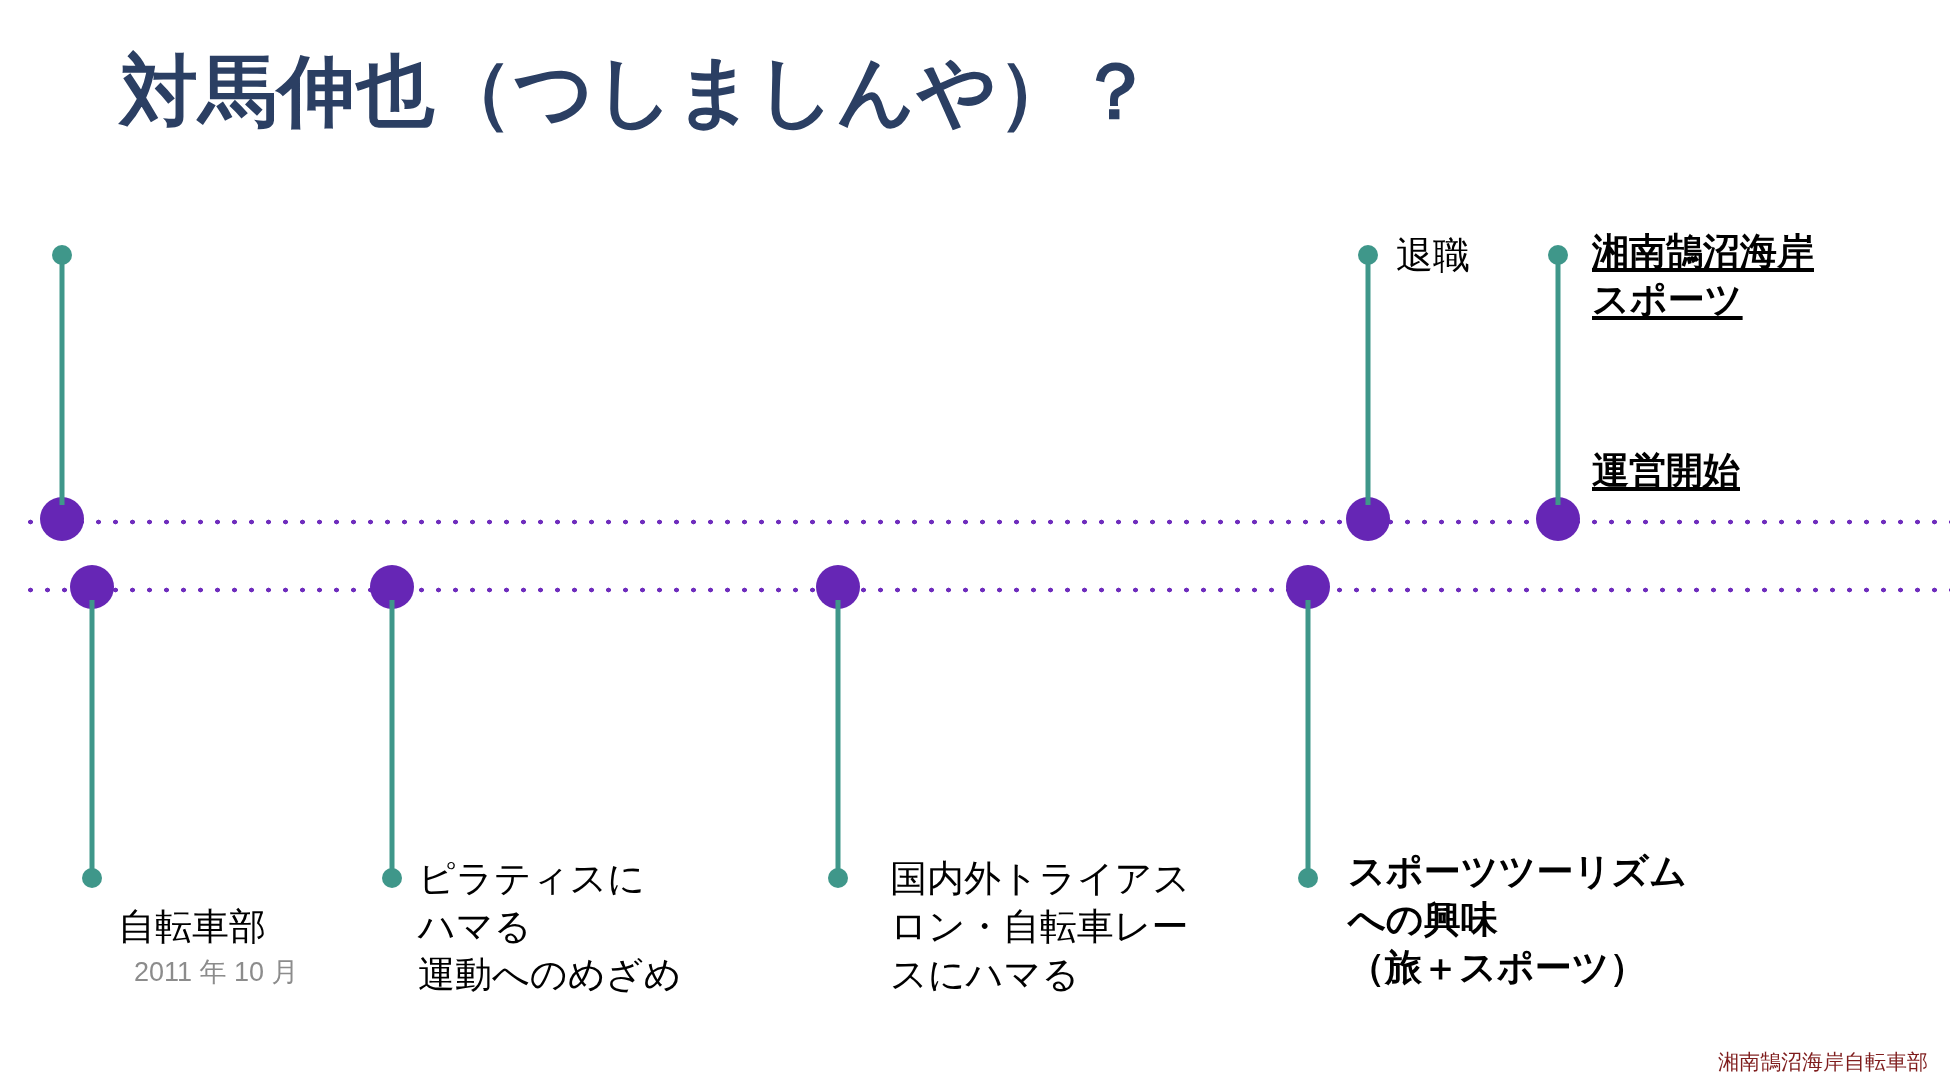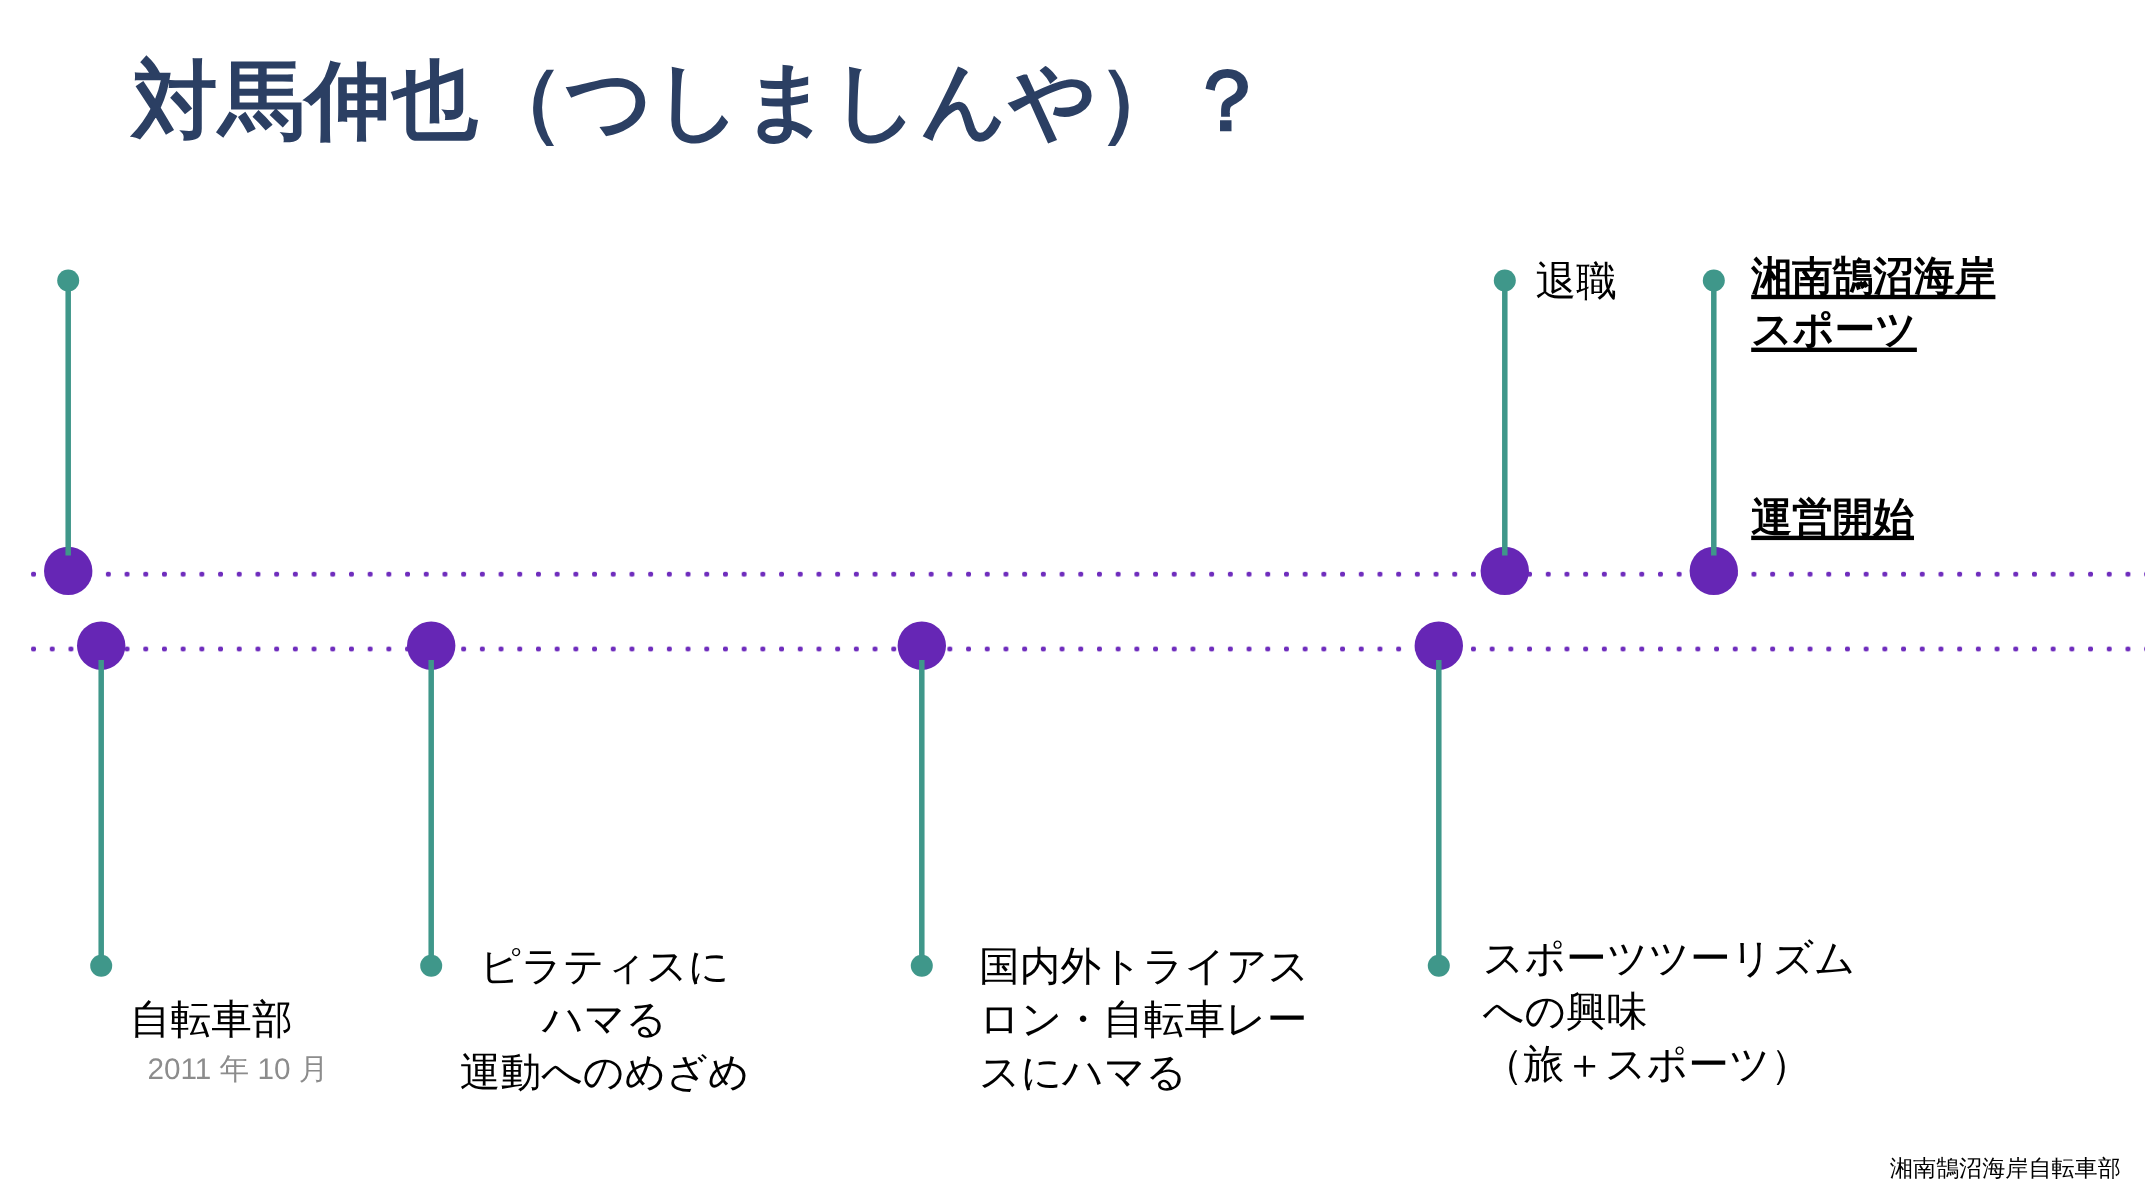--- a/index.html
+++ b/index.html
@@ -77,37 +77,37 @@
   }
 
   
   .label {
     position: absolute;
     font-size: 37px;
     line-height: 1.30;
     color: #000000;
     white-space: pre-line;
   }
-  .label.bold    { font-weight: normal; }
+  .label.bold    { font-weight: bold; }
   .label.ul      { font-weight: bold; text-decoration: underline; text-decoration-thickness: 4px; text-underline-offset: 4px; }
   .sub {
     display: block;
     font-size: 27px;
     color: #8c8c8c;
     margin-top: 4px;
     padding-left: 16px;
   }
 
   
   .footer {
     position: absolute;
     right: 22px;
     bottom: 14px;
     font-size: 21px;
-    color: #000000;
+    color: #7f1d1d;
     white-space: nowrap;
   }
 </style>
 </head>
 <body>
 
 <div class="slide">
 
   <div class="slide-title">対馬伸也（つしましんや）？</div>
 
@@ -134,21 +134,21 @@
   <div class="stem" style="left:92px;  top:600px; height:278px;"></div>
   <div class="tip" style="left:92px;  top:878px;"></div>
   <div class="label" style="left:118px; top:855px;">
     <span>自転車部</span>
     <span class="sub">2011 年 10 月</span>
   </div>
 
   <div class="node" style="left:392px; top:587px;"></div>
   <div class="stem" style="left:392px; top:600px; height:278px;"></div>
   <div class="tip" style="left:392px; top:878px;"></div>
-  <div class="label" style="left:418px; top:855px;text-align:center;">ピラティスに
+  <div class="label" style="left:418px; top:855px;">ピラティスに
 ハマる
 運動へのめざめ</div>
 
   <div class="node" style="left:838px; top:587px;"></div>
   <div class="stem" style="left:838px; top:600px; height:278px;"></div>
   <div class="tip" style="left:838px; top:878px;"></div>
   <div class="label" style="left:890px; top:855px;">国内外トライアス
 ロン・自転車レー
 スにハマる</div>
 

